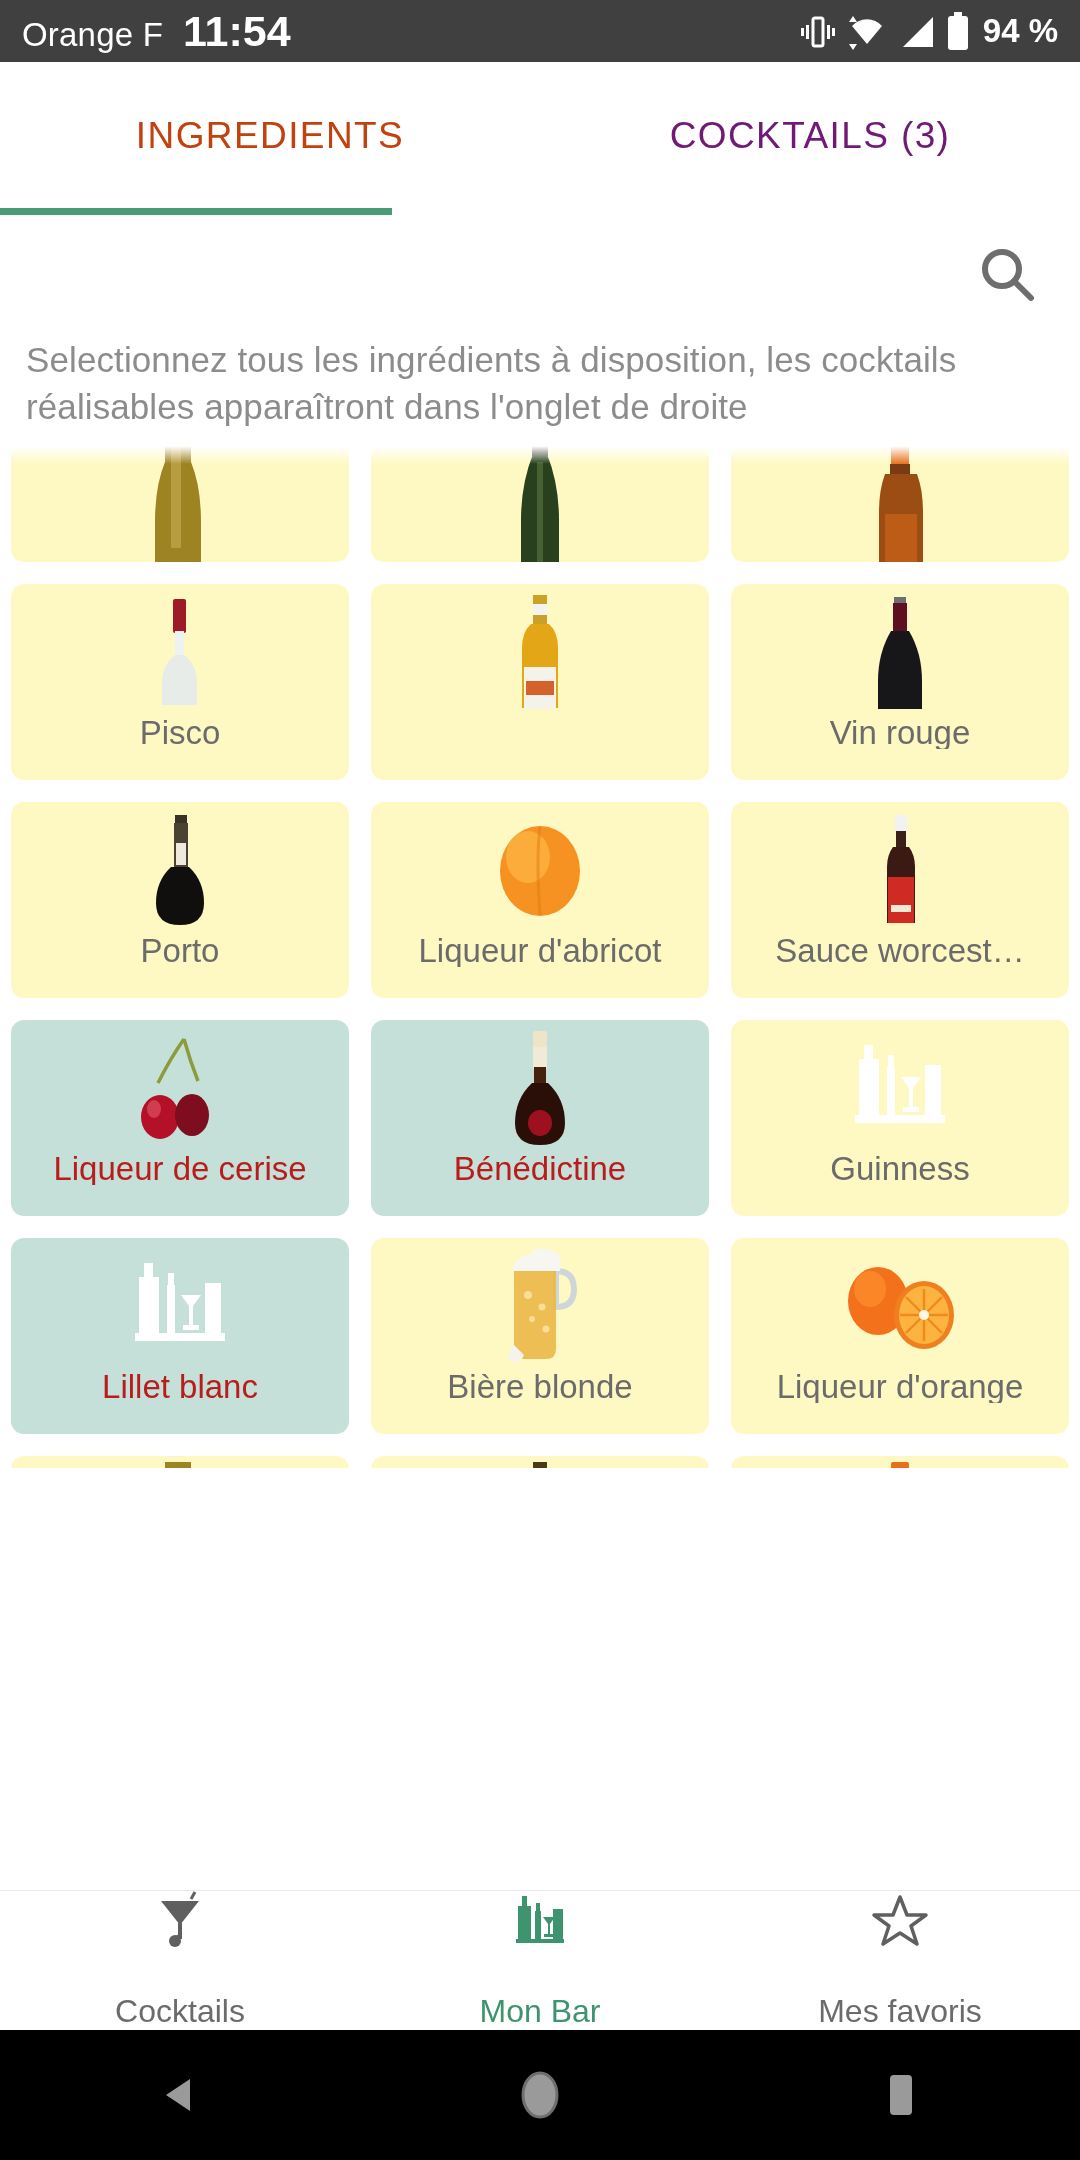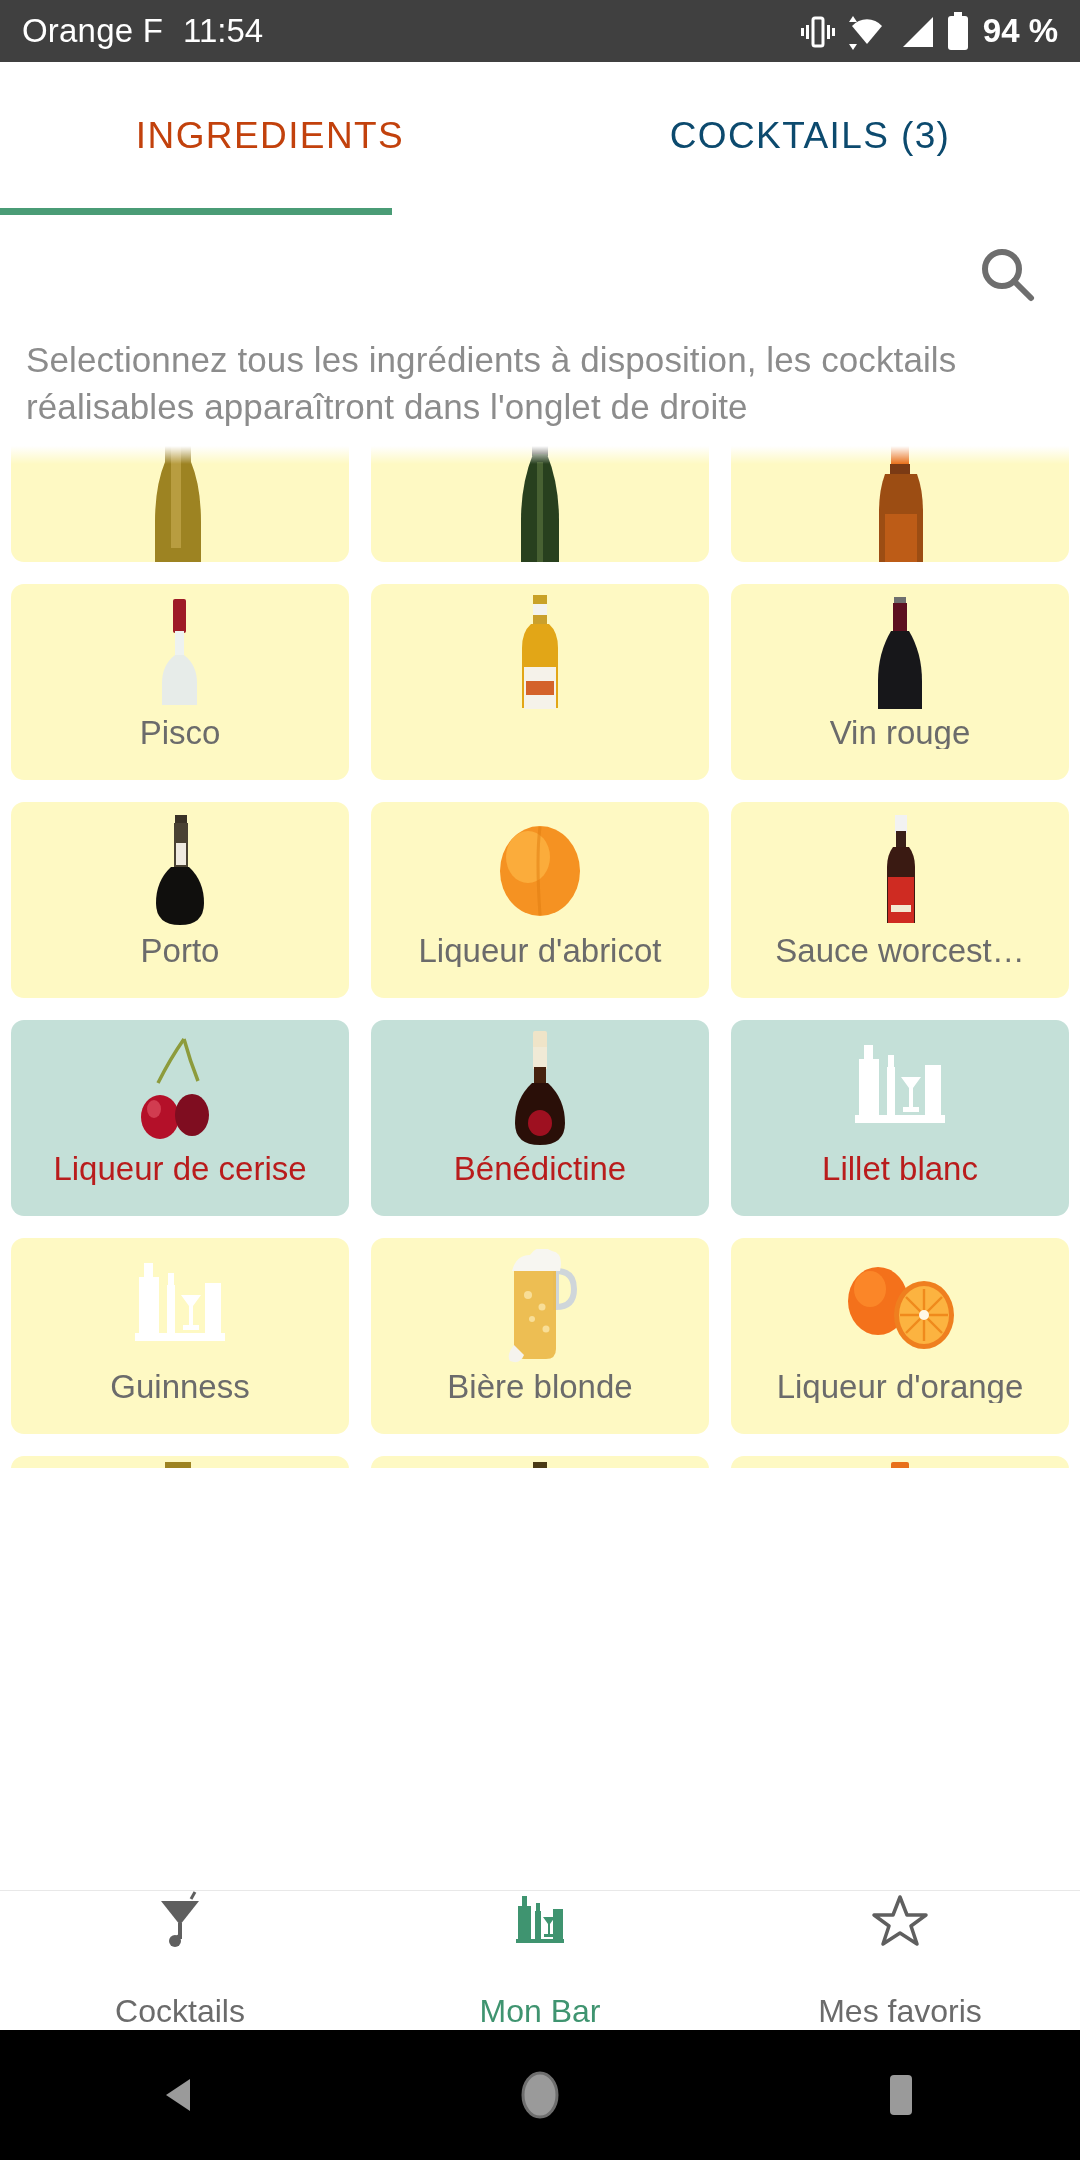--- a/index.html
+++ b/index.html
@@ -11,34 +11,34 @@
     position:relative;
   }
 
   
   .statusbar{
     height:62px; background:#404040; color:#fff;
     display:flex; align-items:center; padding:0 22px;
   }
   .sb-left{ display:flex; align-items:baseline; gap:20px; }
   .sb-carrier{ font-size:33px; letter-spacing:.2px; }
-  .sb-time{ font-size:33px; font-weight:normal; }
+  .sb-time{ font-size:43px; font-weight:bold; }
   .sb-right{ margin-left:auto; display:flex; align-items:flex-end; gap:11px; }
   .sb-right svg{ display:block; }
   .sb-batt-pct{ font-size:33px; font-weight:bold; margin-left:2px; }
 
   
   .tabs{ position:relative; height:153px; display:flex; background:#fff; }
   .tab{
     flex:1; display:flex; align-items:center; justify-content:center;
     font-size:37px; letter-spacing:1.4px; cursor:pointer;
     padding-bottom:6px;
   }
   .tab.active{ color:#c2410c; }
-  .tab.inactive{ color:#0c4a6e; }
+  .tab.inactive{ color:#701a75; }
   .tab-indicator{
     position:absolute; left:0; bottom:0; height:7px; width:392px;
     background:#4a9c76;
   }
 
   
   .searchrow{ height:122px; position:relative; background:#fff; }
   .search-icon{
     position:absolute; right:36px; top:24px;
     width:72px; height:72px; display:flex; align-items:center; justify-content:center;
@@ -275,47 +275,47 @@
           <svg width="68" height="116" viewBox="0 0 68 116">
             <rect x="27" y="0" width="14" height="18" rx="2" fill="#efe4c8"></rect>
             <rect x="27" y="16" width="14" height="22" fill="#f0ead6"></rect>
             <rect x="28" y="36" width="12" height="18" fill="#45220f"></rect>
             <path d="M26 52 q-17 16 -17 40 q0 22 25 22 q25 0 25 -22 q0 -24 -17 -40 z" fill="#2a0f08"></path>
             <ellipse cx="34" cy="92" rx="12" ry="13" fill="#9e1020"></ellipse>
           </svg>
         </div>
         <div class="card-label">Bénédictine</div>
       </div>
-      <div class="card selected">
+      <div class="card">
         <div class="card-img">
           <svg width="106" height="96" viewBox="0 0 106 96">
             <rect x="12" y="18" width="20" height="60" fill="#fff"></rect>
             <rect x="17" y="4" width="9" height="16" fill="#fff"></rect>
             <rect x="40" y="26" width="8" height="52" fill="#fff"></rect>
             <rect x="41" y="14" width="6" height="14" fill="#fff"></rect>
             <rect x="78" y="24" width="16" height="54" fill="#fff"></rect>
             <path d="M54 36 h20 l-8 11 v19 h6 v5 h-16 v-5 h6 v-19 z" fill="#fff"></path>
             <rect x="8" y="74" width="90" height="8" fill="#fff"></rect>
           </svg>
         </div>
-        <div class="card-label">Lillet blanc</div>
-      </div>
-      <div class="card">
+        <div class="card-label">Guinness</div>
+      </div>
+      <div class="card selected">
         <div class="card-img">
           <svg width="106" height="96" viewBox="0 0 106 96">
             <rect x="12" y="18" width="20" height="60" fill="#fff"></rect>
             <rect x="17" y="4" width="9" height="16" fill="#fff"></rect>
             <rect x="40" y="26" width="8" height="52" fill="#fff"></rect>
             <rect x="41" y="14" width="6" height="14" fill="#fff"></rect>
             <rect x="78" y="24" width="16" height="54" fill="#fff"></rect>
             <path d="M54 36 h20 l-8 11 v19 h6 v5 h-16 v-5 h6 v-19 z" fill="#fff"></path>
             <rect x="8" y="74" width="90" height="8" fill="#fff"></rect>
           </svg>
         </div>
-        <div class="card-label">Guinness</div>
+        <div class="card-label">Lillet blanc</div>
       </div>
       <div class="card">
         <div class="card-img">
           <svg width="96" height="116" viewBox="0 0 96 116">
             <path d="M64 22 q18 0 18 18 q0 18 -18 18 z" fill="none" stroke="#cfd6da" stroke-width="6"></path>
             <path d="M22 20 h42 v80 q0 10 -10 10 h-22 q-10 0 -10 -10 z" fill="#ecb94a" opacity=".92"></path>
             <path d="M20 22 q4 -16 18 -16 q8 -12 22 -4 q12 2 8 20 z" fill="#f7f6f1"></path>
             <path d="M22 96 q-8 10 -4 16 q10 4 14 -6 z" fill="#f5f3ee"></path>
             <g fill="#fbe6a8" opacity=".8">
               <circle cx="36" cy="46" r="4"></circle>

